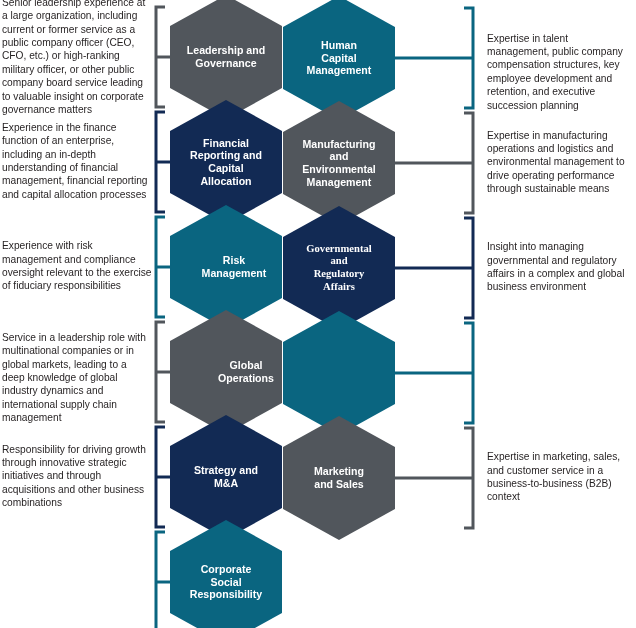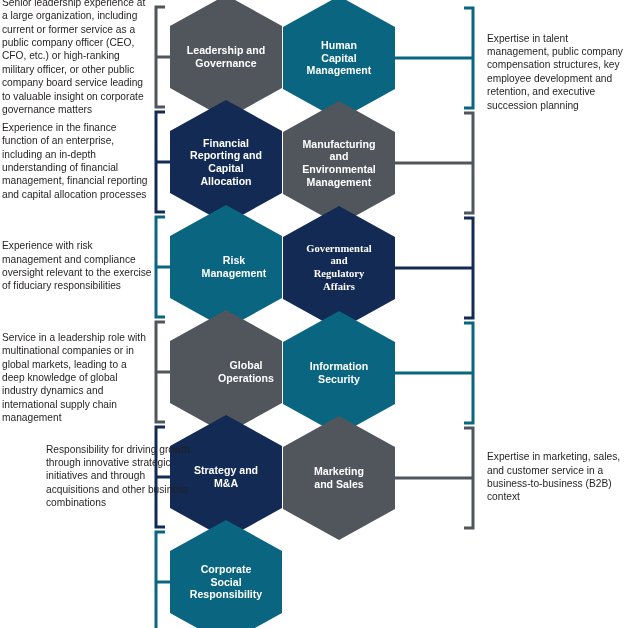--- a/index.html
+++ b/index.html
@@ -108,29 +108,29 @@
 Environmental
 Management</div>
     <div class="hexlabel" style="left: 170px; top: 205px; width: 112px; height: 124px; padding-left: 8px;">Risk
 Management</div>
     <div class="hexlabel" style="left: 283px; top: 206px; width: 112px; height: 124px; font-family: Liberation Serif, serif;">Governmental
 and
 Regulatory
 Affairs</div>
     <div class="hexlabel" style="left: 170px; top: 310px; width: 100px; height: 124px; padding-left: 26px;">Global
 Operations</div>
-    <div class="hexlabel" style="left: 283px; top: 311px; width: 112px; height: 124px;">Information
-Security</div>
     <div class="hexlabel" style="left: 170px; top: 415px; width: 112px; height: 124px;">Strategy and
 M&amp;A</div>
     <div class="hexlabel" style="left: 283px; top: 416px; width: 112px; height: 124px;">Marketing
 and Sales</div>
     <div class="hexlabel" style="left: 170px; top: 520px; width: 112px; height: 124px;">Corporate
 Social
 Responsibility</div>
     <div class="desc left" style="left: 2px; top: -4.3px; width: 150px;">Senior leadership experience at a large organization, including current or former service as a public company officer (CEO, CFO, etc.) or high-ranking military officer, or other public company board service leading to valuable insight on corporate governance matters</div>
     <div class="desc right" style="left: 487px; top: 23.5px; width: 146px; margin-top: 8px;">Expertise in talent management, public company compensation structures, key employee development and retention, and executive succession planning</div>
     <div class="desc left" style="left: 2px; top: 120.8px; width: 150px;">Experience in the finance function of an enterprise, including an in-depth understanding of financial management, financial reporting and capital allocation processes</div>
+    <div class="desc right" style="left: 487px; top: 128.5px; width: 146px;">Expertise in manufacturing operations and logistics and environmental management to drive operating performance through sustainable means</div>
     <div class="desc left" style="left: 2px; top: 239.2px; width: 150px;">Experience with risk management and compliance oversight relevant to the exercise of fiduciary responsibilities</div>
+    <div class="desc right" style="left: 487px; top: 240.2px; width: 146px;">Insight into managing governmental and regulatory affairs in a complex and global business environment</div>
     <div class="desc left" style="left: 2px; top: 330.8px; width: 150px;">Service in a leadership role with multinational companies or in global markets, leading to a deep knowledge of global industry dynamics and international supply chain management</div>
-    <div class="desc left" style="left: 2px; top: 442.5px; width: 150px; margin-left: 44px;">Responsibility for driving growth through innovative strategic initiatives and through acquisitions and other business combinations</div>
+    <div class="desc left" style="left: 2px; top: 442.5px; width: 150px;">Responsibility for driving growth through innovative strategic initiatives and through acquisitions and other business combinations</div>
     <div class="desc right" style="left: 487px; top: 450.2px; width: 146px;">Expertise in marketing, sales, and customer service in a business-to-business (B2B) context</div>
   </div>
 
 </body></html>

